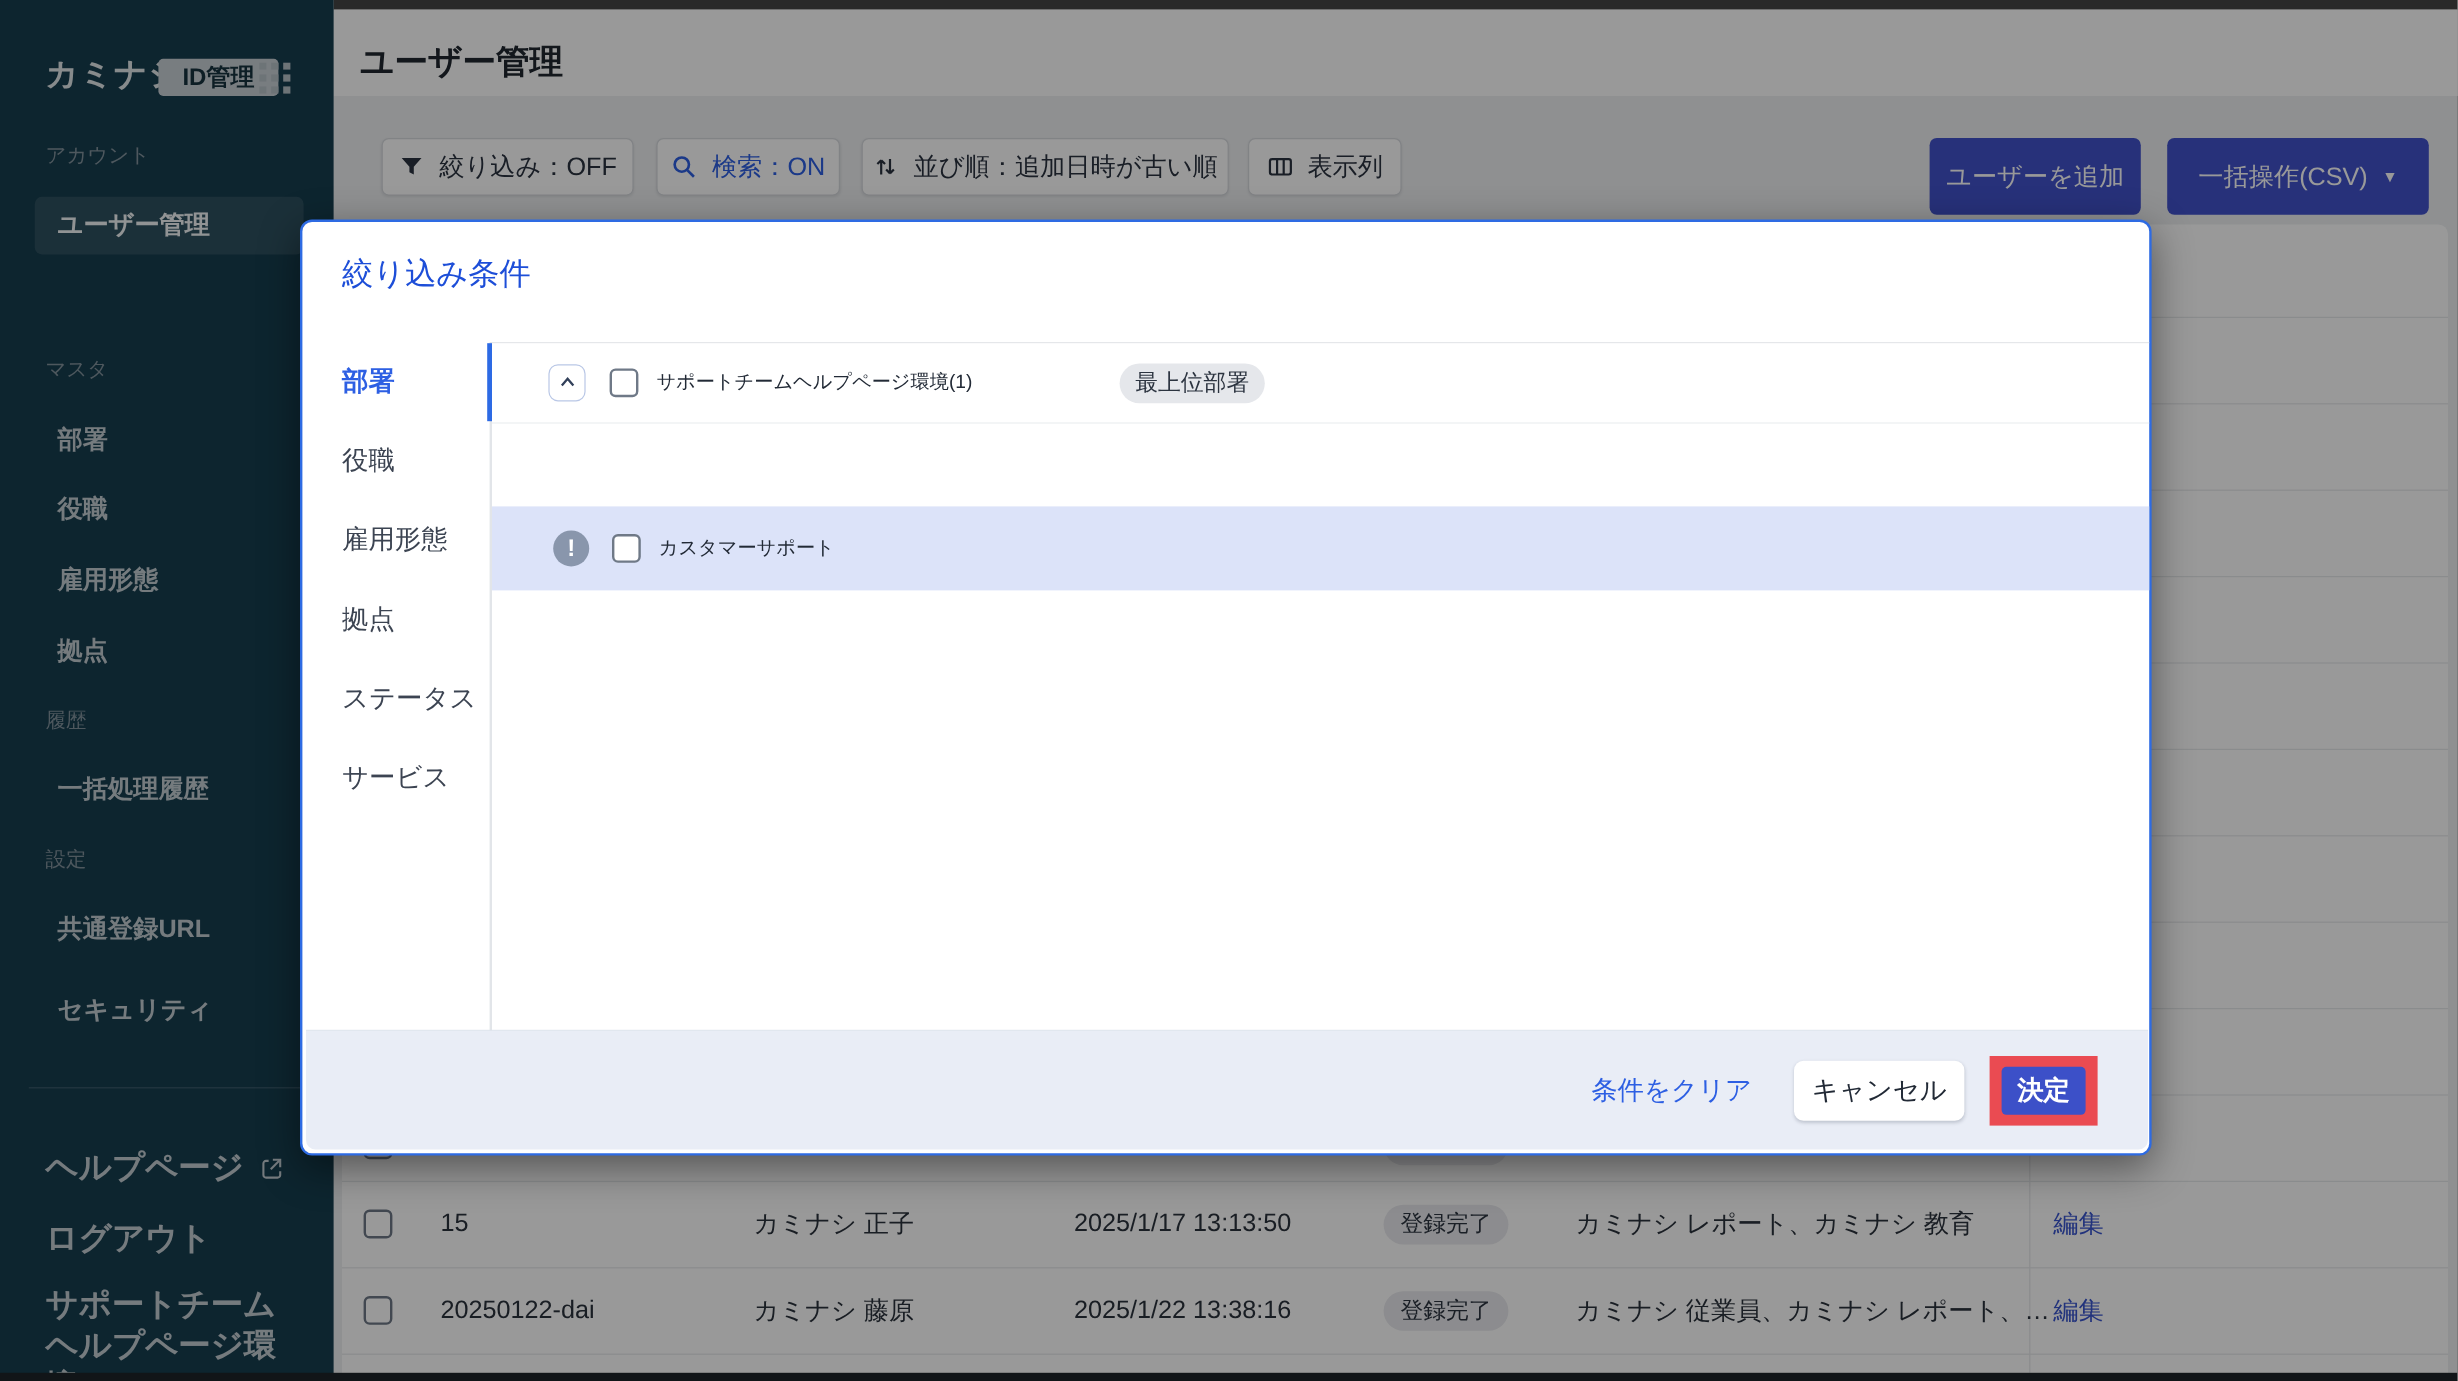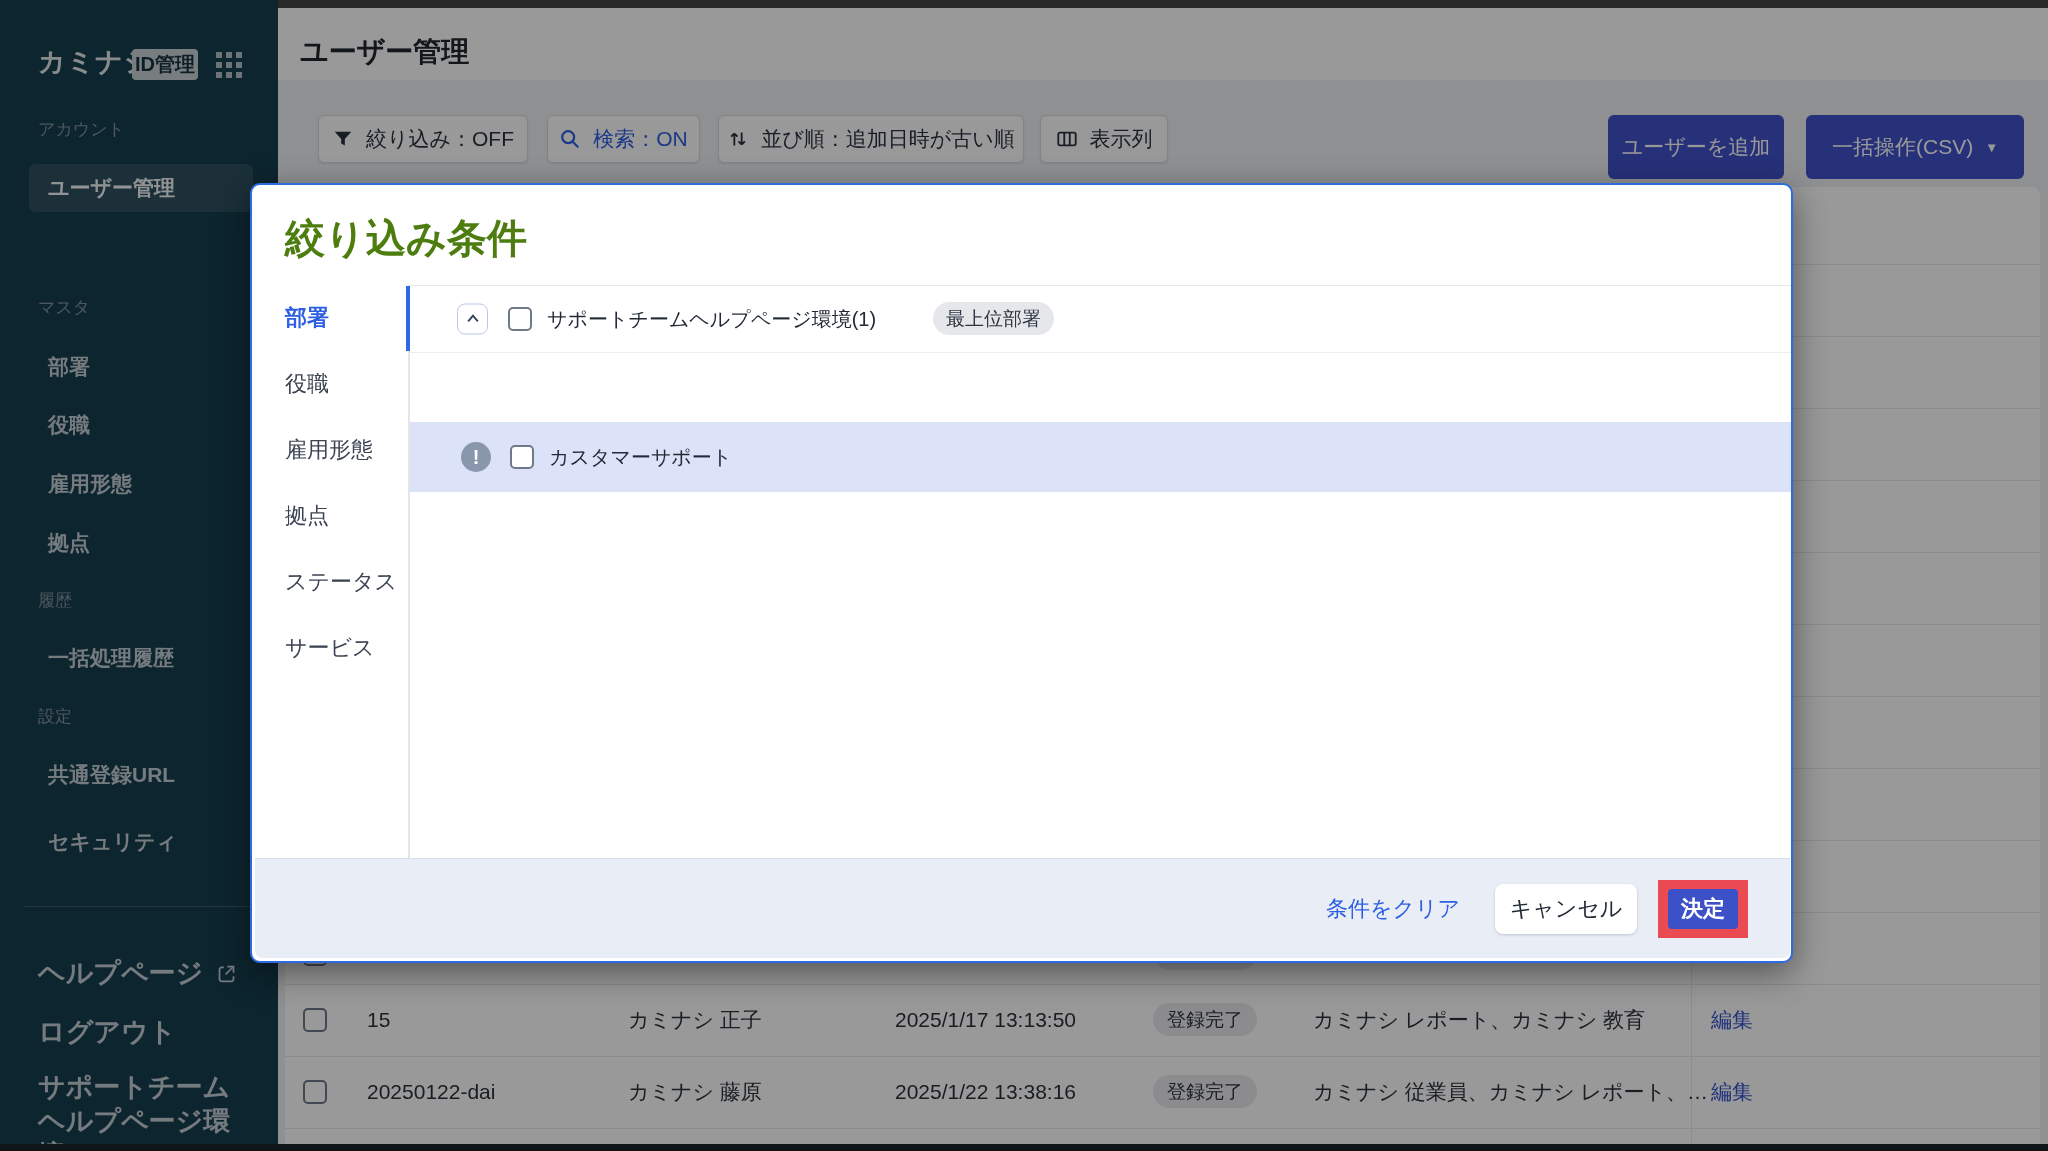--- a/index.html
+++ b/index.html
@@ -4,21 +4,21 @@
 <style>
   html,body{margin:0;padding:0;background:#2b2b2b;}
   *{box-sizing:border-box;font-family:"Liberation Sans","DejaVu Sans",sans-serif;}
   #screen{position:relative;width:2048px;height:1151px;overflow:hidden;background:#eef0f2;}
   .abs{position:absolute;}
 
   
   .sidebar{left:0;top:0;width:278px;height:1151px;background:#173e4f;z-index:10;}
   .logo-text{left:38px;top:44px;font-size:27px;font-weight:bold;color:#e2e8ea;letter-spacing:1px;}
   .logo-badge{left:132px;top:49px;background:#c9d0d6;color:#17323e;font-size:20px;font-weight:bold;
-              padding:2px 3px;border-radius:4px;}
+              padding:2px 20px;border-radius:4px;}
   .grid-icon{left:216px;top:52px;}
   .side-section{left:38px;font-size:17px;color:#82939d;}
   .side-item{left:29px;width:224px;height:48px;line-height:48px;padding-left:19px;font-size:21px;
              color:#c3cdd3;font-weight:600;border-radius:6px;cursor:pointer;}
   .side-item.active{background:rgba(255,255,255,.10);color:#f2f5f7;}
   .side-divider{left:24px;width:230px;height:1px;background:#3c5d6d;}
   .side-foot{left:38px;font-size:27px;color:#c3cdd3;font-weight:600;cursor:pointer;}
   .env-label{width:205px;line-height:34px;}
 
   
@@ -41,29 +41,29 @@
   .cell{top:50%;transform:translateY(-50%);font-size:21px;color:#2b323c;white-space:nowrap;}
   .cb{width:24px;height:24px;border:2px solid #6f7987;border-radius:5px;background:#fff;cursor:pointer;}
   .pill{background:#e9eaee;color:#2c3440;font-size:19px;padding:6px 14px;border-radius:17px;white-space:nowrap;}
   .edit-link{color:#3a56cf;cursor:pointer;}
   .bottom-strip{left:0;top:1144px;width:2048px;height:7px;background:#111518;z-index:70;}
 
   
   .overlay{left:0;top:0;width:2048px;height:1151px;background:rgba(0,0,0,.40);z-index:40;}
   .modal{left:250px;top:183px;width:1543px;height:780px;background:#fff;border:2px solid #2e6be3;
          border-radius:10px;z-index:60;box-shadow:0 10px 34px rgba(0,0,0,.45);}
-  .modal-title{left:33px;top:26px;font-size:40px;font-weight:bold;color:#4d7c0f;}
+  .modal-title{left:33px;top:26px;font-size:26px;font-weight:normal;color:#1d4ed8;}
   .mtab{left:0;width:156px;height:66px;line-height:66px;padding-left:33px;font-size:22px;color:#3c4452;cursor:pointer;}
   .mtab.active{color:#2d5fe3;font-weight:600;}
   .tab-divider{left:156px;top:100px;width:2px;height:575px;background:#e2e5e9;}
   .tab-indicator{left:154px;top:101px;width:4px;height:65px;background:#2d6ae4;z-index:2;}
   .mcontent-top{left:158px;top:100px;width:1381px;height:1px;background:#e5e7ea;}
   .mrow{left:158px;width:1381px;}
   .mrow .mr-item{position:absolute;top:50%;transform:translateY(-50%);}
-  .mrow-label{font-size:20px;color:#222a36;white-space:nowrap;}
+  .mrow-label{font-size:16px;color:#222a36;white-space:nowrap;}
   .expander{width:31px;height:31px;background:#fff;border:1.5px solid #b9c7e6;border-radius:8px;
             display:flex;align-items:center;justify-content:center;cursor:pointer;}
   .tag{background:#e5e7eb;color:#2c3440;font-size:19px;padding:6px 13px;border-radius:17px;white-space:nowrap;}
   .warn{width:30px;height:30px;border-radius:50%;background:#8996ac;color:#fff;font-size:20px;font-weight:bold;
         display:flex;align-items:center;justify-content:center;}
   .modal-footer{left:3px;bottom:3px;width:1535px;height:100px;background:#e9edf6;border-top:1px solid #d9dfe9;
                 border-radius:0 0 8px 8px;display:flex;align-items:center;justify-content:flex-end;padding-right:42px;}
   .clear-link{font-size:22px;color:#2d5fe3;cursor:pointer;margin-right:35px;}
   .cancel-btn{width:142px;height:50px;background:#fff;border:none;border-radius:8px;font-size:22px;color:#222a36;
               box-shadow:0 1px 3px rgba(30,40,60,.2);cursor:pointer;margin-right:21px;}

